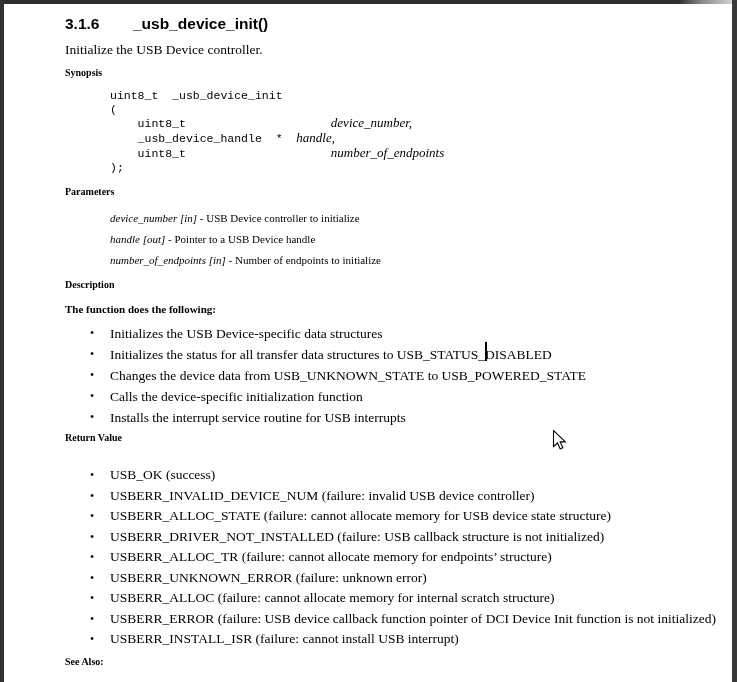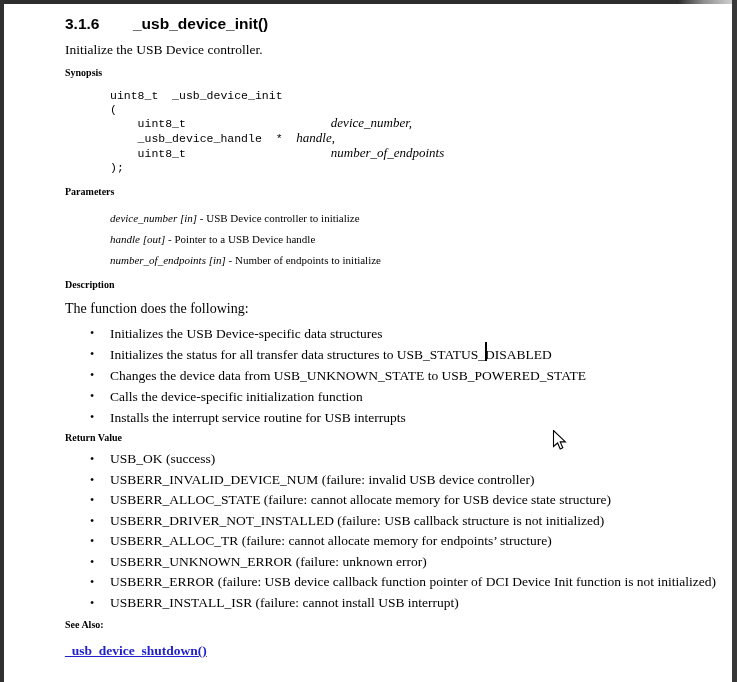--- a/index.html
+++ b/index.html
@@ -32,31 +32,31 @@
     font-family:"Liberation Mono","DejaVu Sans Mono",monospace;
     font-size:11.5px;line-height:13.7px;white-space:pre;
   }
   pre.code .param{
     font-family:"Liberation Serif",serif;font-style:italic;font-size:13px;
   }
   .indent-block{margin:0 0 6px 45px;}
   .param-line{font-size:11px;line-height:21px;}
   .param-name{font-style:italic;}
   .sect-desc{}
-  p.lead{font-size:14px;line-height:16px;margin:0 0 6px 0;}
+  p.lead{font-size:11px;line-height:16px;margin:0 0 6px 0;font-weight:bold;}
   ul.bullets{list-style:none;margin:0 0 2px 0;padding:0 0 0 45px;}
   ul.bullets li{
     font-size:13.5px;line-height:21px;position:relative;
   }
   ul.rv li{line-height:20.5px;}
   ul.bullets li::before{
     content:"\2022";position:absolute;left:-20px;top:0;font-size:12px;
   }
   .kw{font-weight:normal;}
-  .sect-rv{margin-bottom:3px;}
+  .sect-rv{margin-bottom:19px;}
   .sect-seealso{margin-top:4px;margin-bottom:8px;}
   a.doc-link{
     font-size:13.5px;font-weight:bold;color:#2222cc;text-decoration:underline;
     line-height:16px;
   }
   .text-caret{
     position:absolute;left:485px;top:342px;width:1.5px;height:19px;
     background:#000;z-index:7;
   }
   .mouse-cursor{position:absolute;left:552px;top:430px;z-index:8;}
@@ -105,20 +105,21 @@
 
     <p class="sect sect-rv">Return Value</p>
 
     <ul class="bullets rv">
       <li><span class="kw">USB_OK</span><span> (success)</span></li>
       <li><span class="kw">USBERR_INVALID_DEVICE_NUM</span><span> (failure: invalid USB device controller)</span></li>
       <li><span class="kw">USBERR_ALLOC_STATE</span><span> (failure: cannot allocate memory for USB device state structure)</span></li>
       <li><span class="kw">USBERR_DRIVER_NOT_INSTALLED</span><span> (failure: USB callback structure is not initialized)</span></li>
       <li><span class="kw">USBERR_ALLOC_TR</span><span> (failure: cannot allocate memory for endpoints’ structure)</span></li>
       <li><span class="kw">USBERR_UNKNOWN_ERROR</span><span> (failure: unknown error)</span></li>
+      <li><span class="kw">USBERR_ALLOC</span><span> (failure: cannot allocate memory for internal scratch structure)</span></li>
       <li><span class="kw">USBERR_ERROR</span><span> (failure: USB device callback function pointer of DCI Device Init function is not initialized)</span></li>
       <li><span class="kw">USBERR_INSTALL_ISR</span><span> (failure: cannot install USB interrupt)</span></li>
     </ul>
 
     <p class="sect sect-seealso">See Also:</p>
     <a class="doc-link" href="#">_usb_device_shutdown()</a>
   </div>
 
   <div class="text-caret"></div>
 

